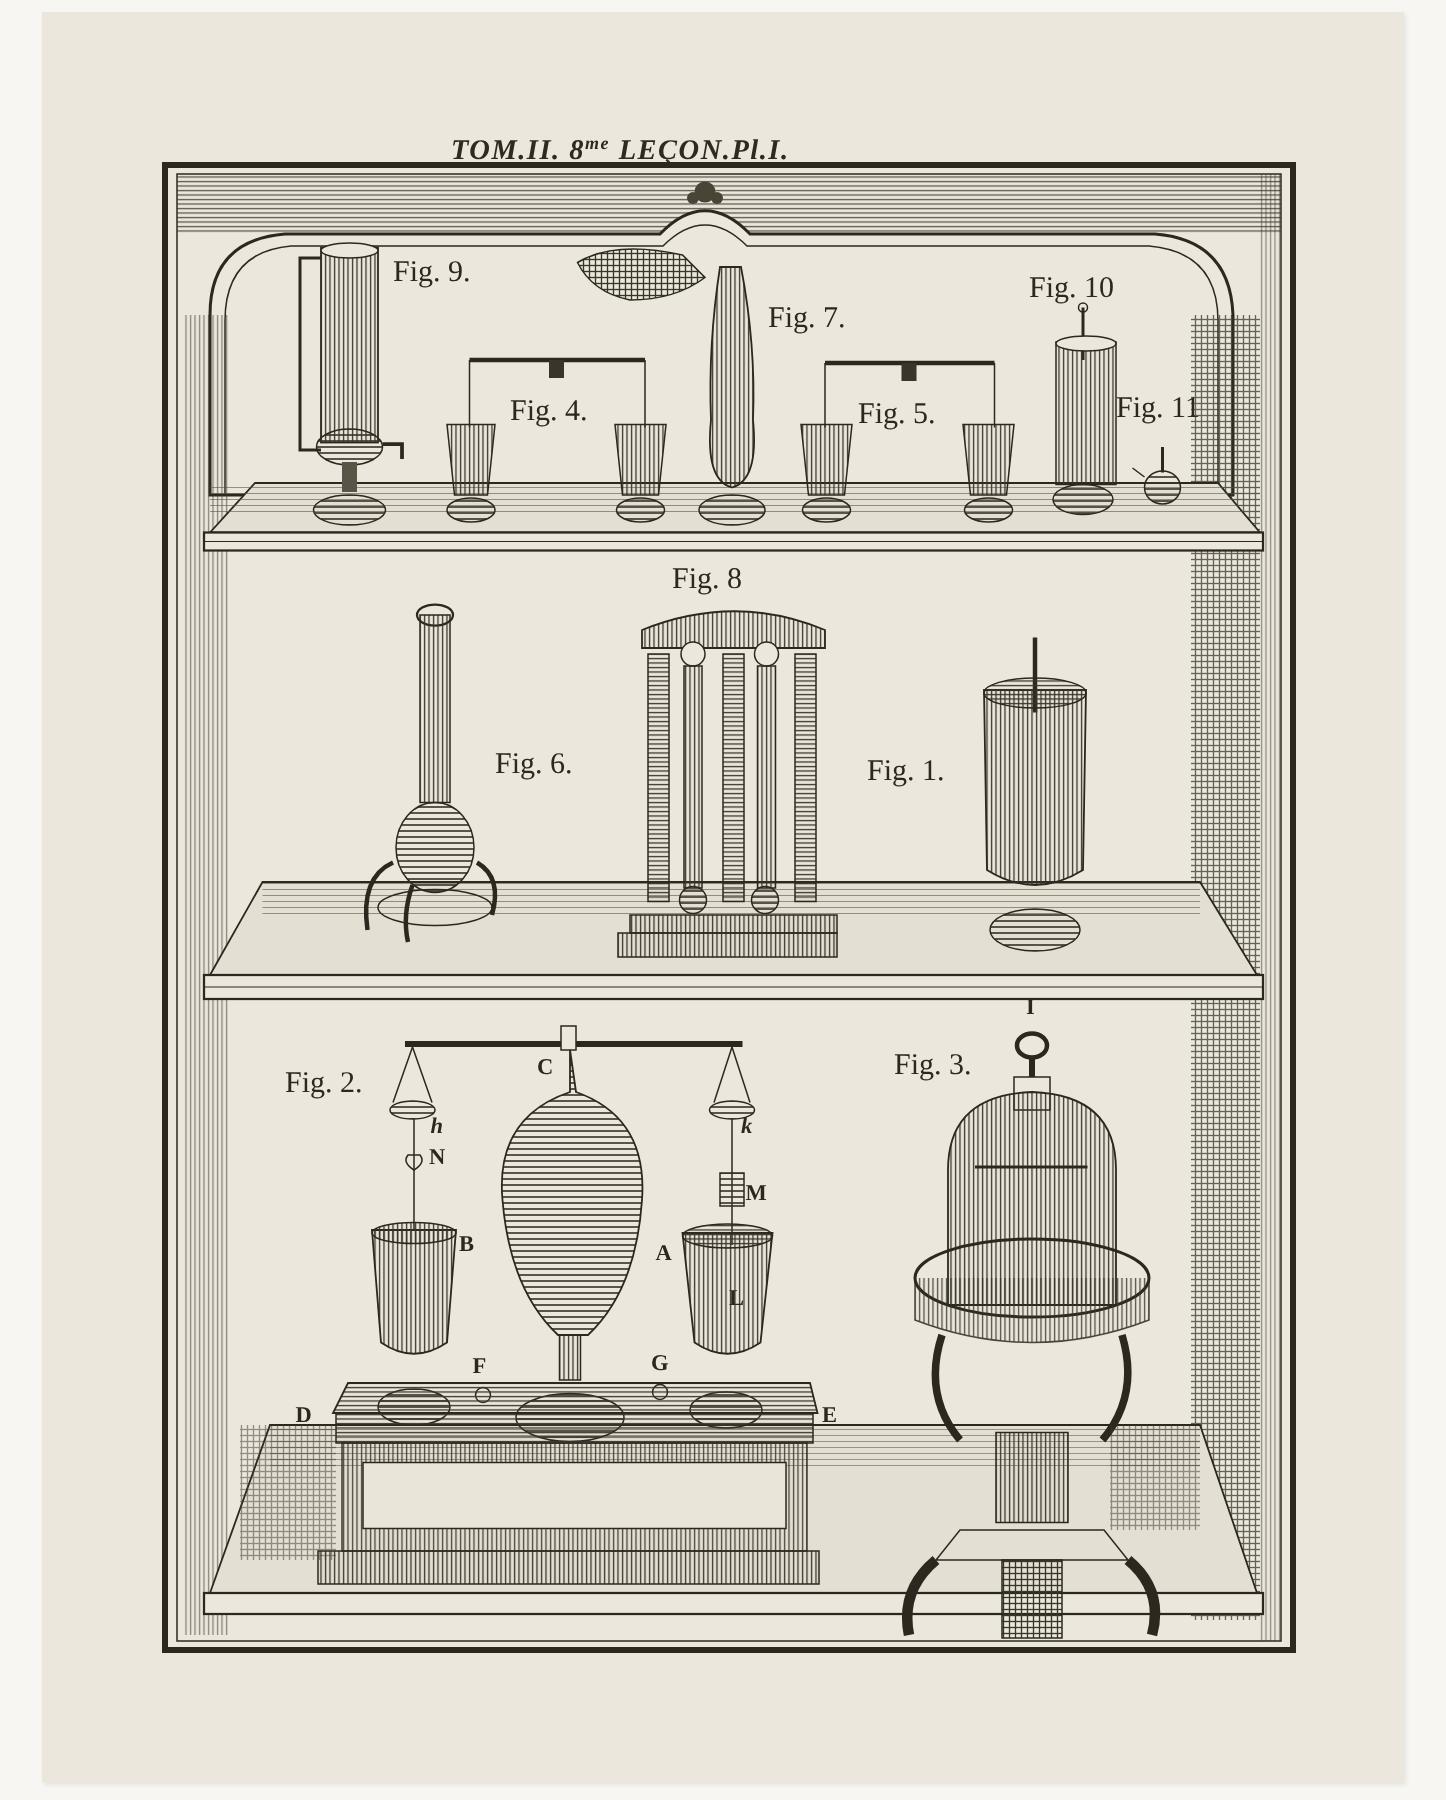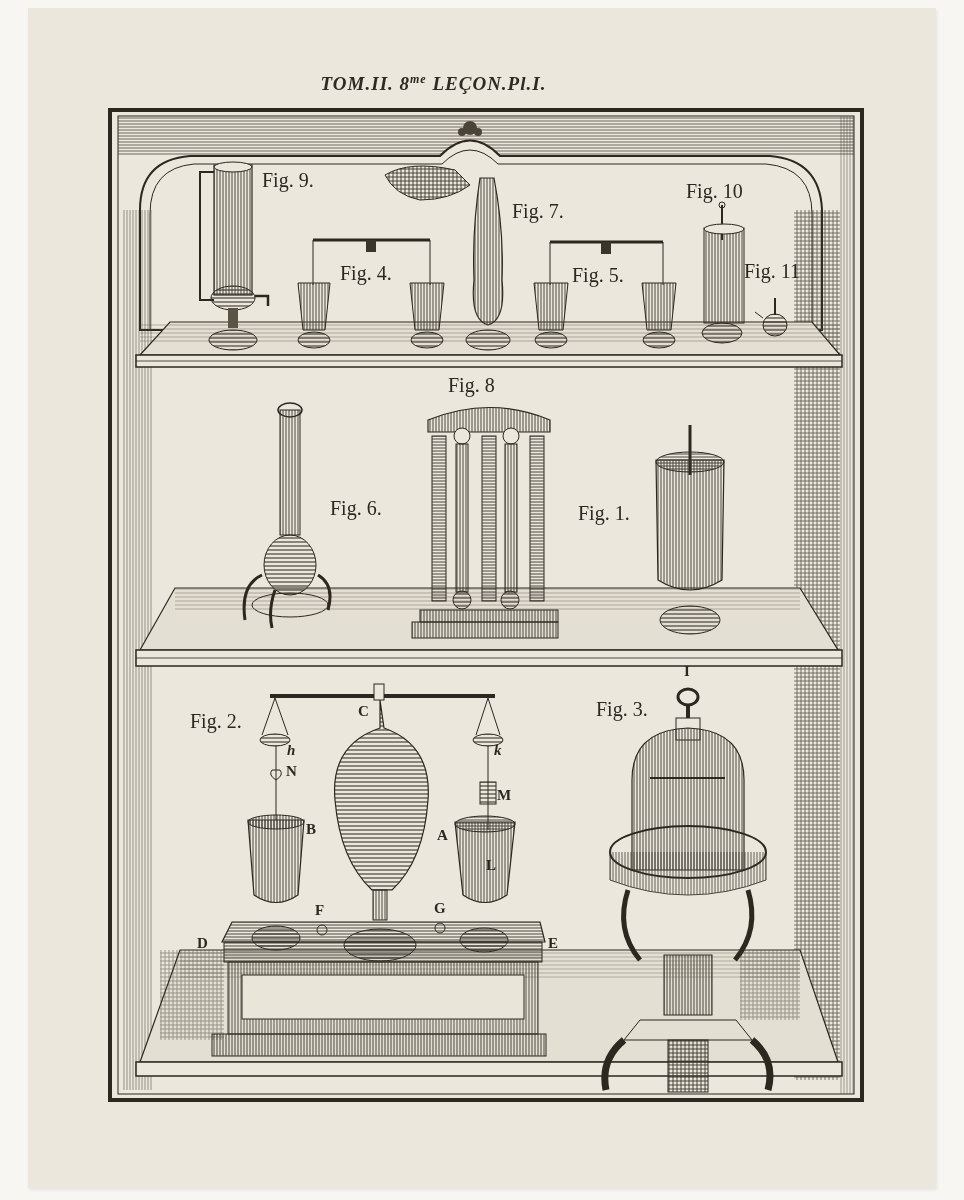--- a/index.html
+++ b/index.html
@@ -1,22 +1,22 @@
 <!DOCTYPE html>
 <html><head>
 <meta charset="utf-8">
 <style>
   html, body { margin:0; padding:0; }
   body { width:964px; height:1200px; background:#f7f6f3; position:relative; overflow:hidden;
          font-family:"DejaVu Serif", serif; }
   .paper { position:absolute; left:28px; top:8px; width:908px; height:1180px; background:#ebe7dc;
            box-shadow: 1px 2px 3px rgba(0,0,0,0.08); }
-  .plate-title { position:absolute; left:0; width:827px; top:72px; text-align:center;
+  .plate-title { position:absolute; left:0; width:827px; top:88px; text-align:center;
                  font-family:"Liberation Serif", serif; font-style:italic; font-weight:bold;
-                 font-size:19px; color:#2e2a22; letter-spacing:1px;margin-left:20px; }
+                 font-size:19px; color:#2e2a22; letter-spacing:1px; }
   .plate-title sup { font-size:12px; }
   svg.engraving { position:absolute; left:0; top:0; }
   .lbl { font-family:"Liberation Serif", serif; fill:#2c2820; }
   .fig { font-size:20px; }
   .letter { font-size:15px; font-weight:bold; }
 </style>
 </head>
 <body>
 
 <div class="paper"></div>

